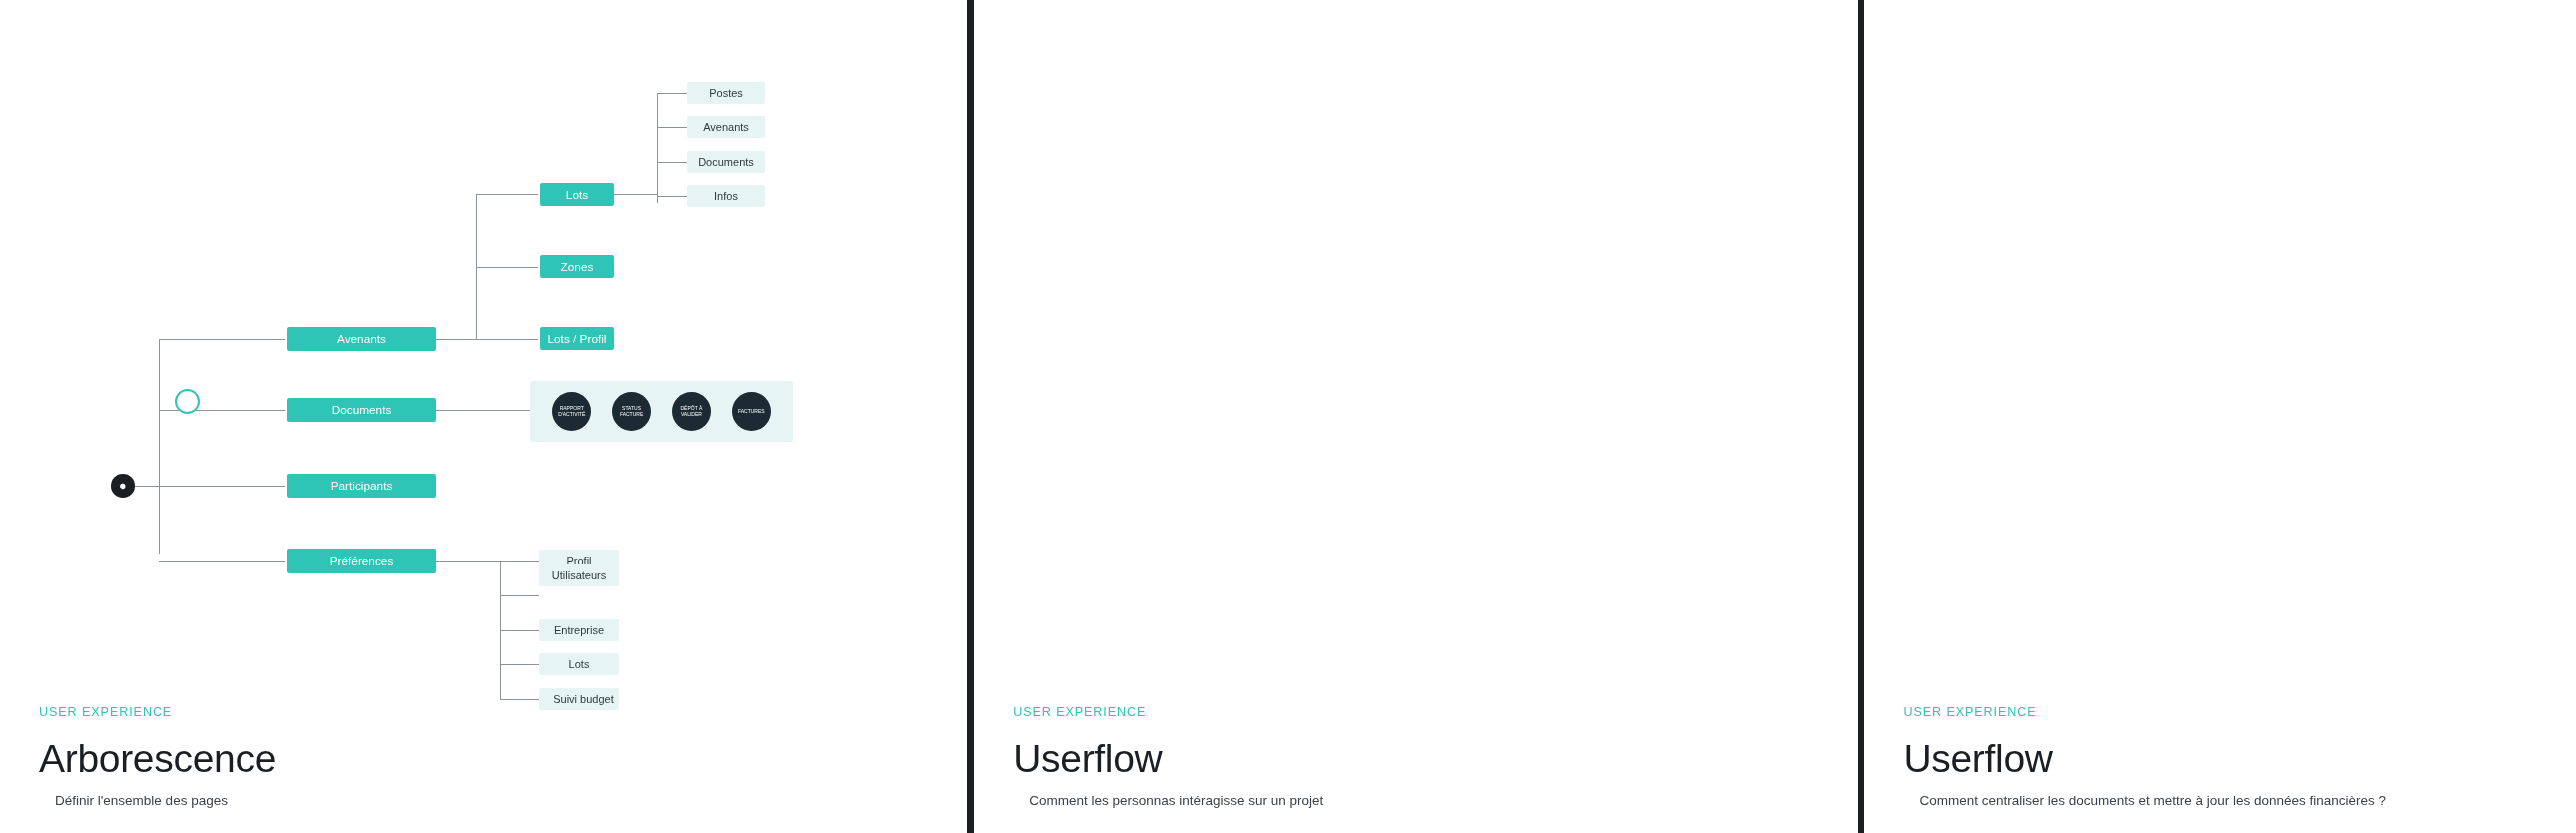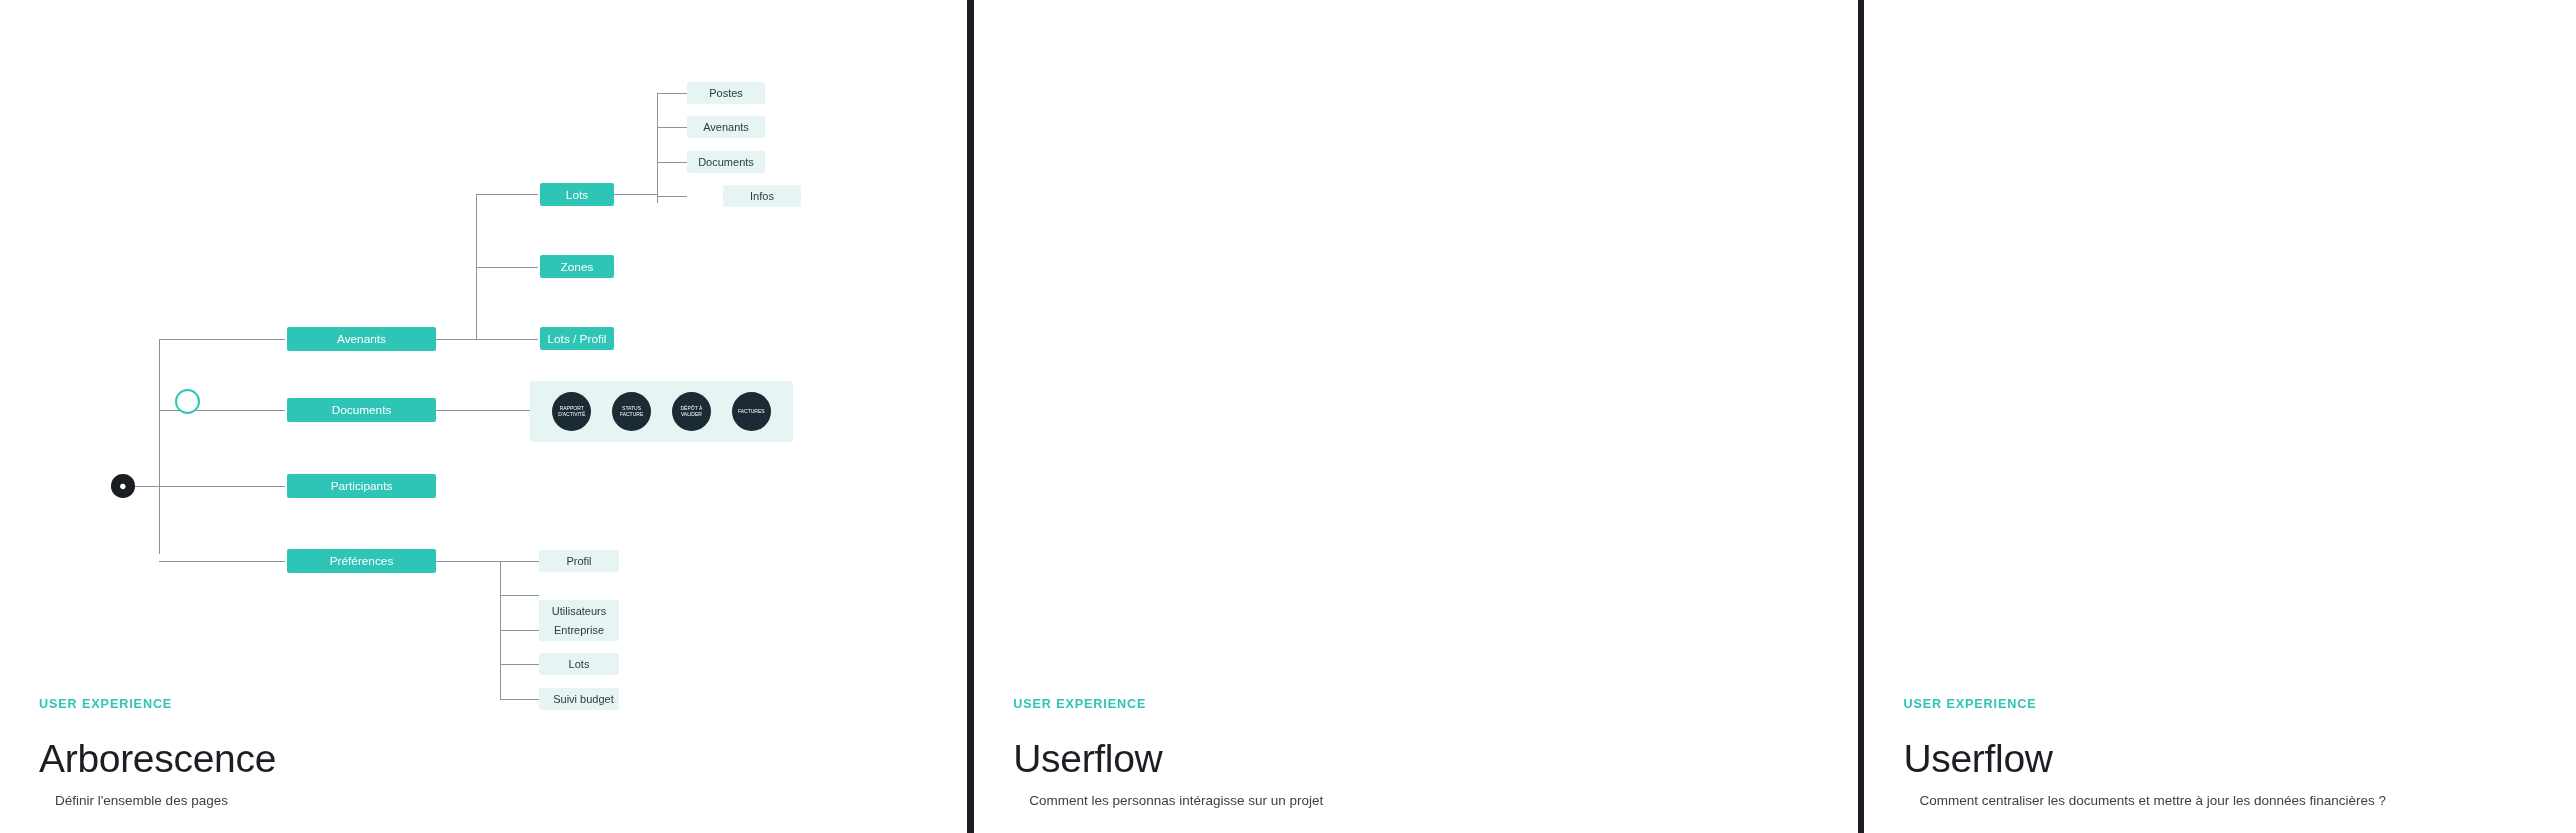--- a/index.html
+++ b/index.html
@@ -25,24 +25,24 @@
   .gutter { width: 6.7px; background: #1b1f24; height: 833px; }
   .panel-2 { width: 884px; }
   .panel-3 { width: 712px; }
 
   
   .caption { position: absolute; left: 39px; bottom: 25px; }
   .caption.c2 { left: 39px; }
   .kicker {
     color: #2ec4b6;
     font-size: 12.6px;
-    font-weight: bold;
+    font-weight: normal;
     letter-spacing: 0.9px;
     text-transform: uppercase;
-    margin-bottom: 26px;
+    margin-bottom: 18px;
   }
   .title {
     font-size: 39px;
     font-weight: 400;
     color: #1b1f24;
     letter-spacing: -0.3px;
     margin-bottom: 11.8px;
   }
   .subtitle { font-size: 13.5px; color: #3b4149; margin-left: 16px; }
 
@@ -134,40 +134,40 @@
     <div class="ln v" style="left:657px; top:93px; height:110px;"></div>
     <div class="ln h" style="left:614px; top:194px; width:44px;"></div>
     <div class="ln h" style="left:657px; top:93px; width:29.5px;"></div>
     <div class="ln h" style="left:657px; top:127px; width:29.5px;"></div>
     <div class="ln h" style="left:657px; top:162px; width:29.5px;"></div>
     <div class="ln h" style="left:657px; top:196px; width:29.5px;"></div>
 
     <div class="node leaf" style="left:687px; top:82px; width:78px; height:22px;">Postes</div>
     <div class="node leaf" style="left:687px; top:116px; width:78px; height:22px;">Avenants</div>
     <div class="node leaf" style="left:687px; top:151px; width:78px; height:22px;">Documents</div>
-    <div class="node leaf" style="left:723px; top:185px; width:78px; height:22px;">Infos</div>
+    <div class="node leaf" style="left:687px; top:185px; width:78px; height:22px;">Infos</div>
 
     <div class="ln h" style="left:436px; top:410px; width:94px;"></div>
     <div class="doc-card" style="left:530px; top:381px; width:263px; height:61px;">
       <div class="circle-dark">RAPPORT D'ACTIVITÉ</div>
       <div class="circle-dark">STATUS FACTURE</div>
       <div class="circle-dark">DÉPÔT À VALIDER</div>
       <div class="circle-dark">FACTURES</div>
     </div>
 
     <div class="ln v" style="left:500px; top:561px; height:139px;"></div>
     <div class="ln h" style="left:436px; top:561px; width:64px;"></div>
     <div class="ln h" style="left:500px; top:561px; width:39px;"></div>
     <div class="ln h" style="left:500px; top:595px; width:39px;"></div>
     <div class="ln h" style="left:500px; top:630px; width:39px;"></div>
     <div class="ln h" style="left:500px; top:664px; width:39px;"></div>
     <div class="ln h" style="left:500px; top:699px; width:39px;"></div>
 
     <div class="node leaf" style="left:539px; top:550px; width:80px; height:22px;">Profil</div>
-    <div class="node leaf" style="left:539px; top:600px; width:80px; height:22px;">Utilisateurs</div>
+    <div class="node leaf" style="left:539px; top:564px; width:80px; height:22px;">Utilisateurs</div>
     <div class="node leaf" style="left:539px; top:619px; width:80px; height:22px;">Entreprise</div>
     <div class="node leaf" style="left:539px; top:653px; width:80px; height:22px;">Lots</div>
     <div class="node leaf" style="left:539px; top:688px; width:80px; height:22px;padding-left:9px;">Suivi budget</div>
 
     <div class="caption">
       <div class="kicker">USER EXPERIENCE</div>
       <div class="title">Arborescence</div>
       <div class="subtitle">Définir l'ensemble des pages</div>
     </div>
   </div>

